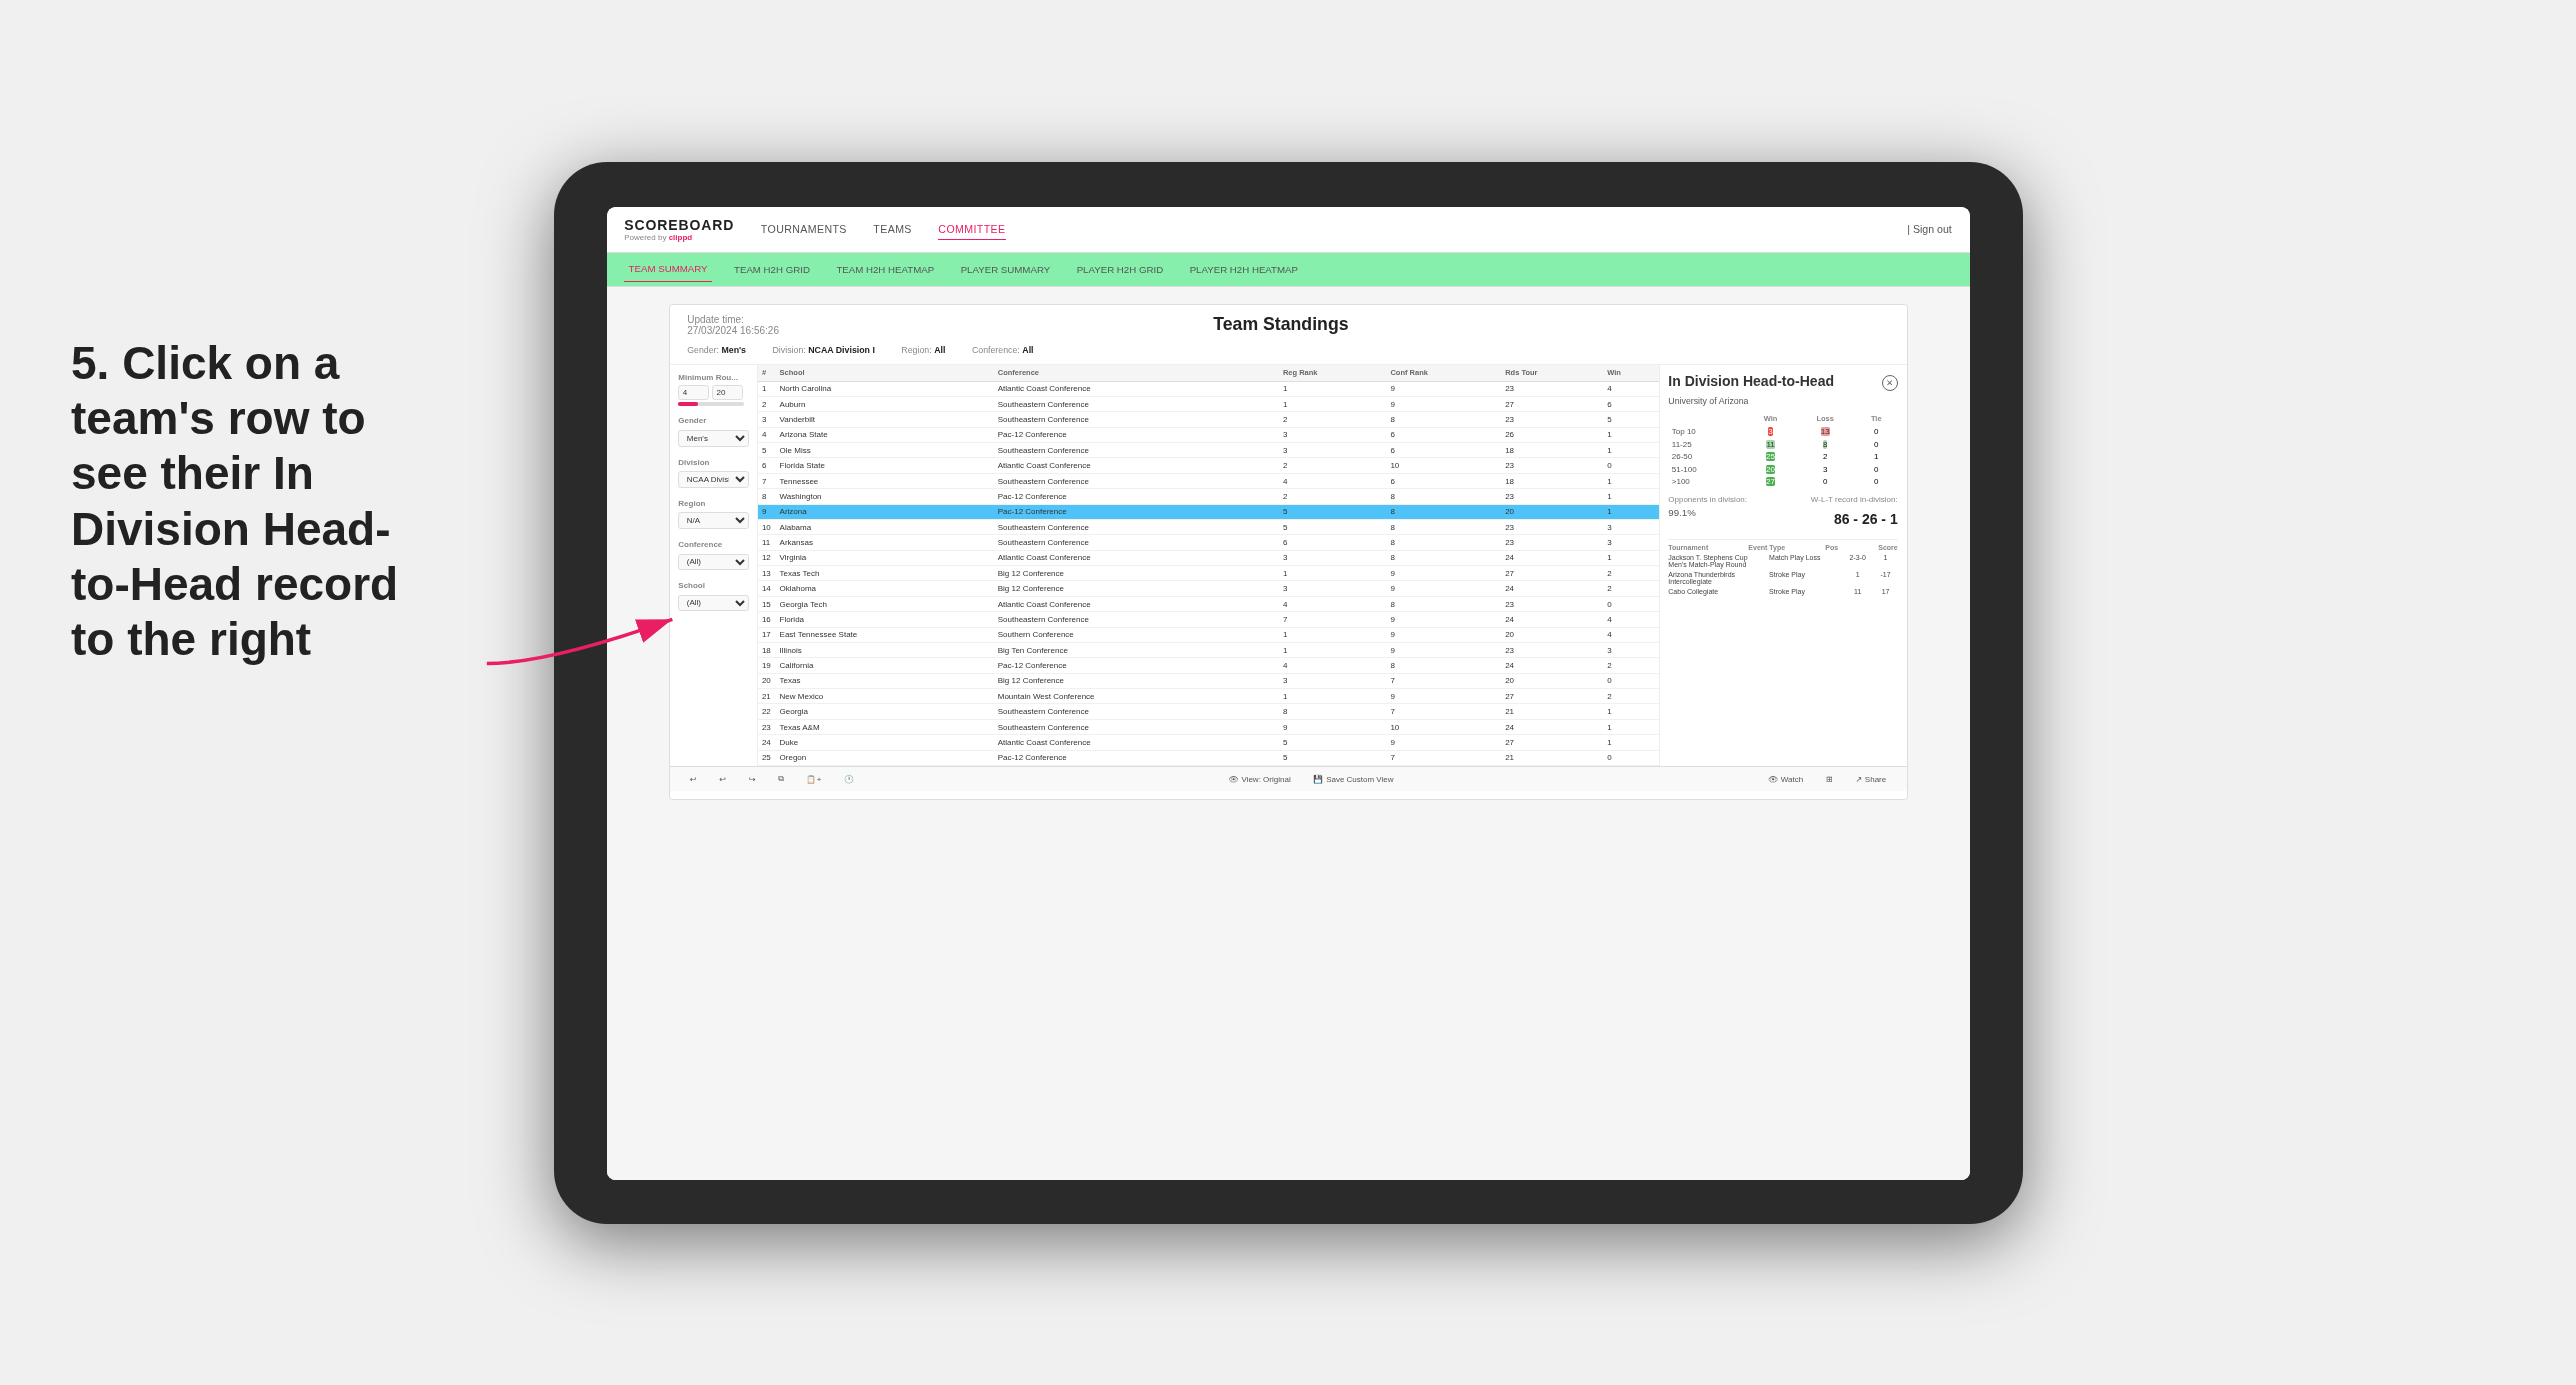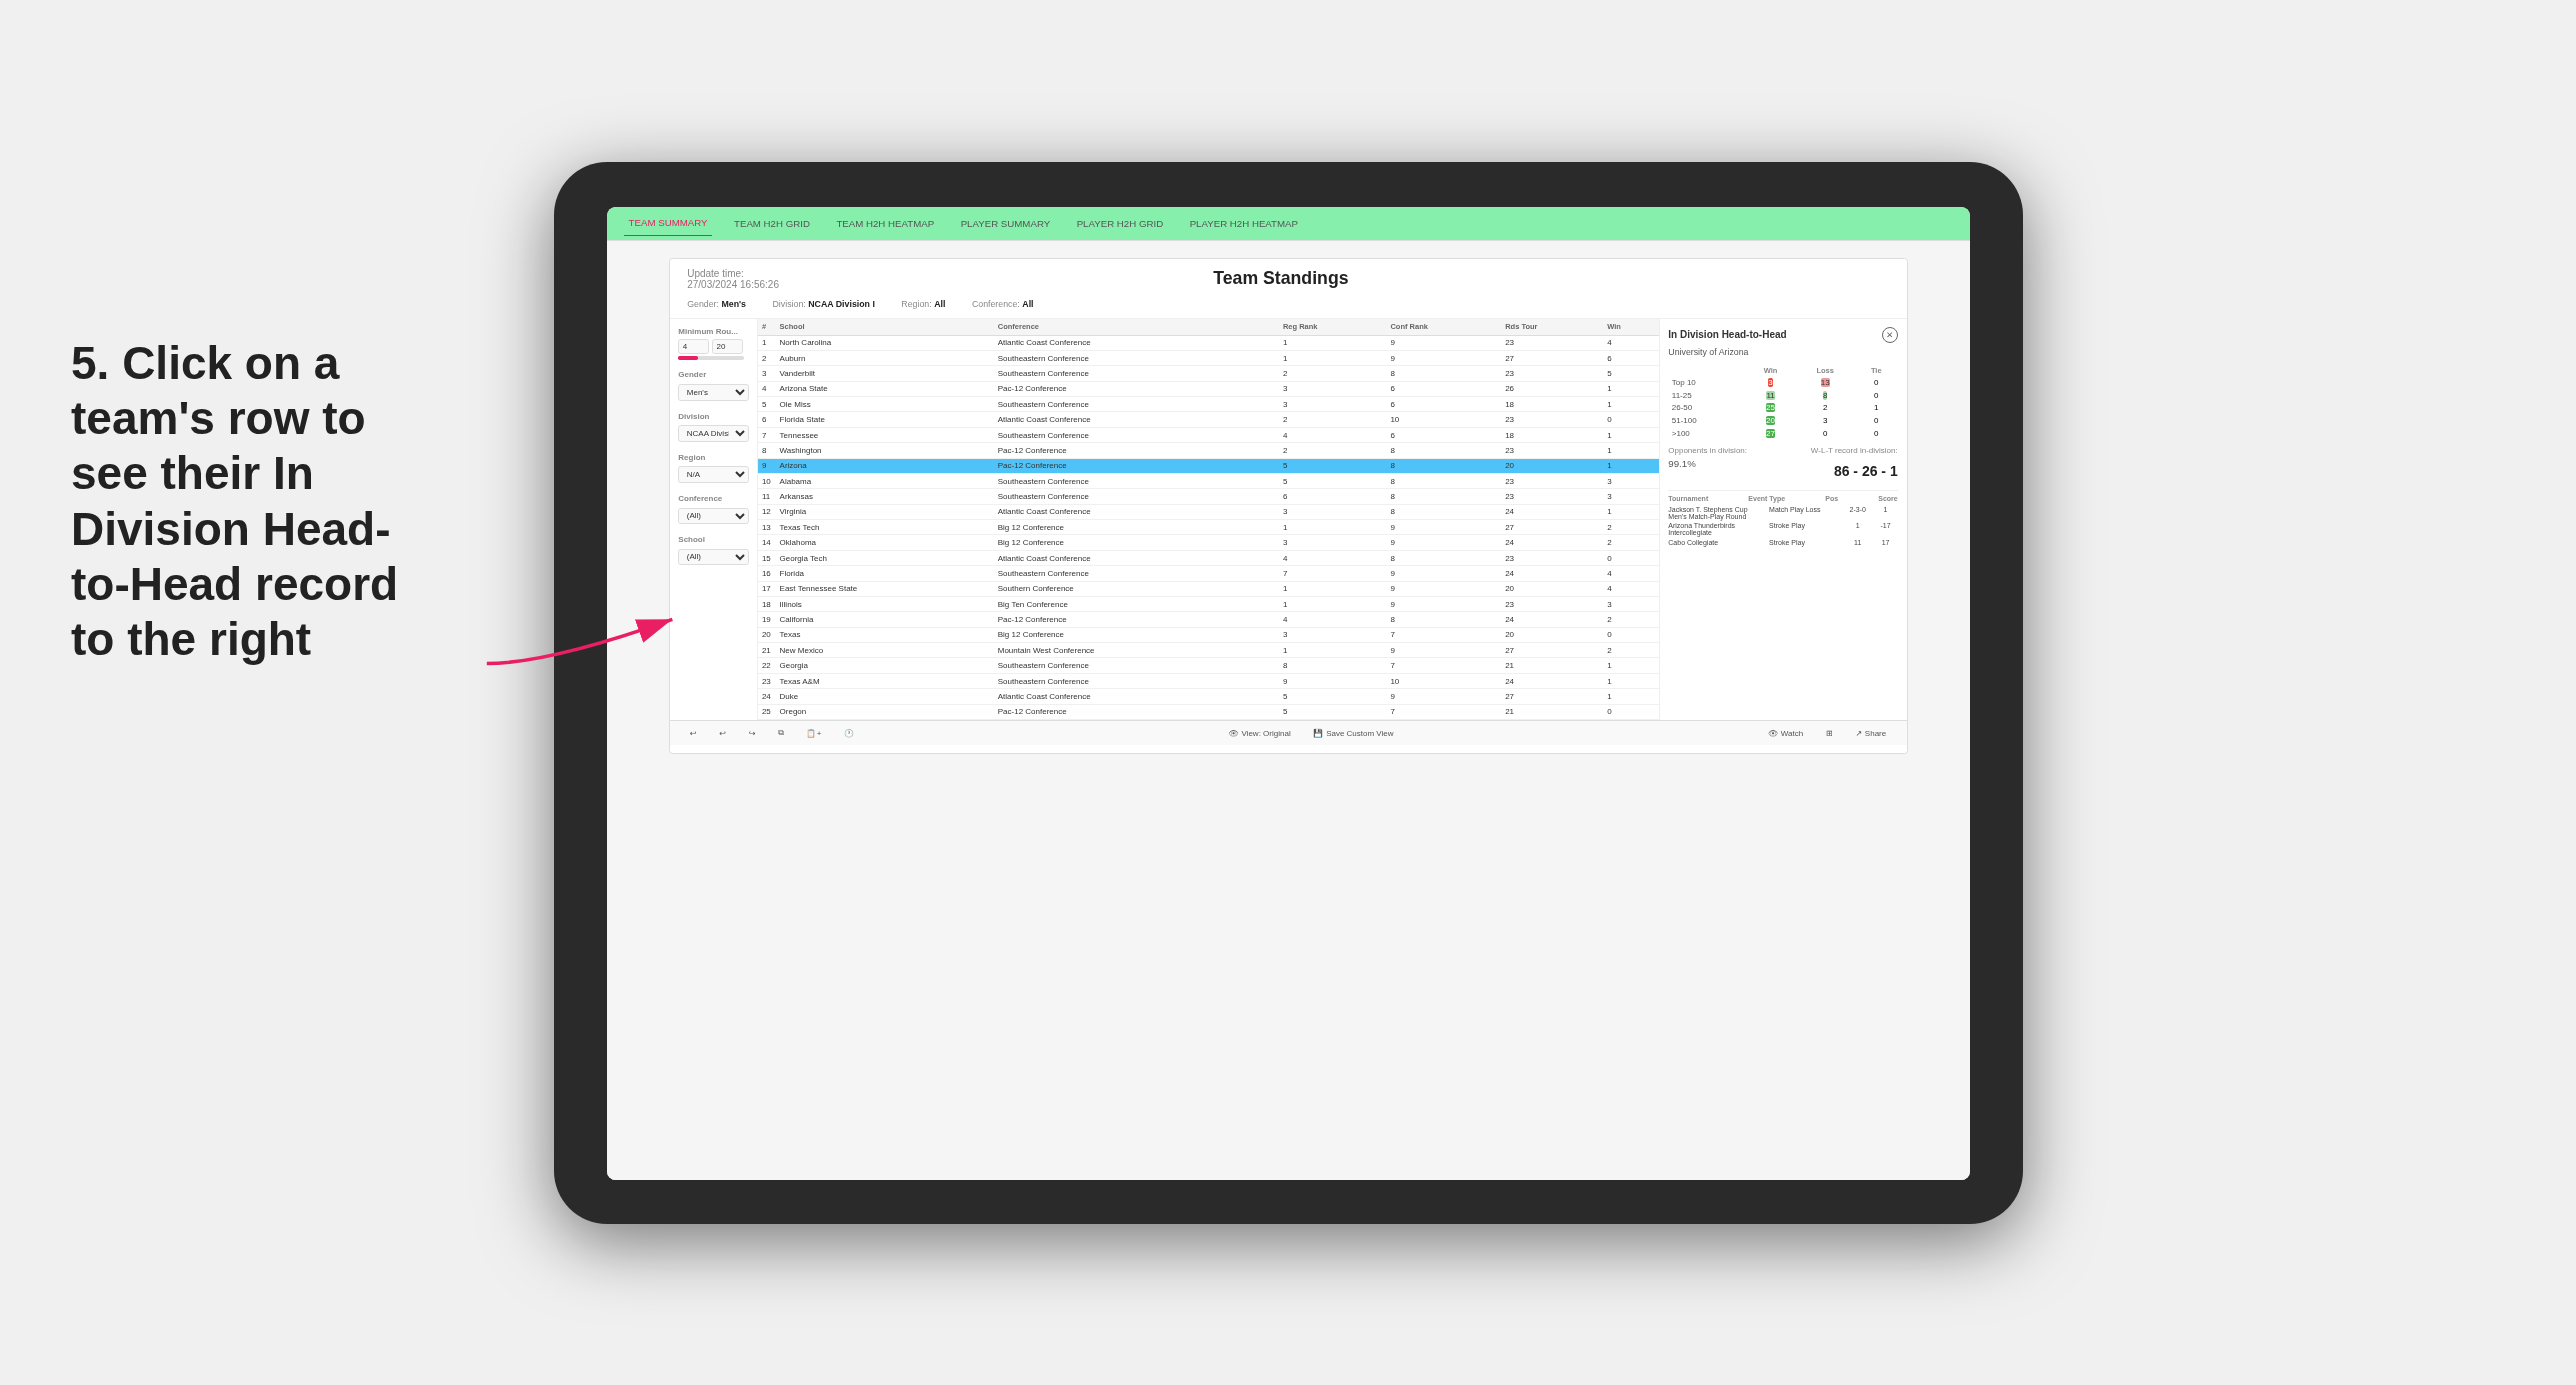--- a/index.html
+++ b/index.html
@@ -282,21 +282,21 @@
     }
 
     
     .h2h-panel {
       width: 248px;
       border-left: 0.9px solid #eee;
       padding: 8.8px;
       flex-shrink: 0;
     }
     .h2h-title {
-      font-size: 10px;
+      font-size: 14px;
       font-weight: bold;
       color: #333;
       margin-bottom: 2.7px;
     }
     .h2h-school {
       font-size: 8.8px;
       color: #555;
       margin-bottom: 7px;
     }
     .h2h-close-btn {
@@ -436,20 +436,35 @@
 
 <div class="outer-bg">
 
   <div class="instruction-text">
     <span>5. Click on a team's row to see their In Division Head-to-Head record to the right</span>
   </div>
 
   <div class="tablet-frame">
     <div class="tablet-screen">
 
+      <div class="top-nav">
+        <div class="logo-area">
+          <span class="logo-scoreboard">SCOREBOARD</span>
+          <span class="logo-powered">
+            <span>Powered by</span>
+            <span class="logo-clippd">clippd</span>
+          </span>
+        </div>
+        <div class="nav-items">
+          <span class="nav-item">TOURNAMENTS</span>
+          <span class="nav-item">TEAMS</span>
+          <span class="nav-item active">COMMITTEE</span>
+        </div>
+        <span class="sign-out">| <span>Sign out</span></span>
+      </div>
 
       <div class="sub-nav">
         <span class="sub-nav-item active">TEAM SUMMARY</span>
         <span class="sub-nav-item">TEAM H2H GRID</span>
         <span class="sub-nav-item">TEAM H2H HEATMAP</span>
         <span class="sub-nav-item">PLAYER SUMMARY</span>
         <span class="sub-nav-item">PLAYER H2H GRID</span>
         <span class="sub-nav-item">PLAYER H2H HEATMAP</span>
       </div>
 

